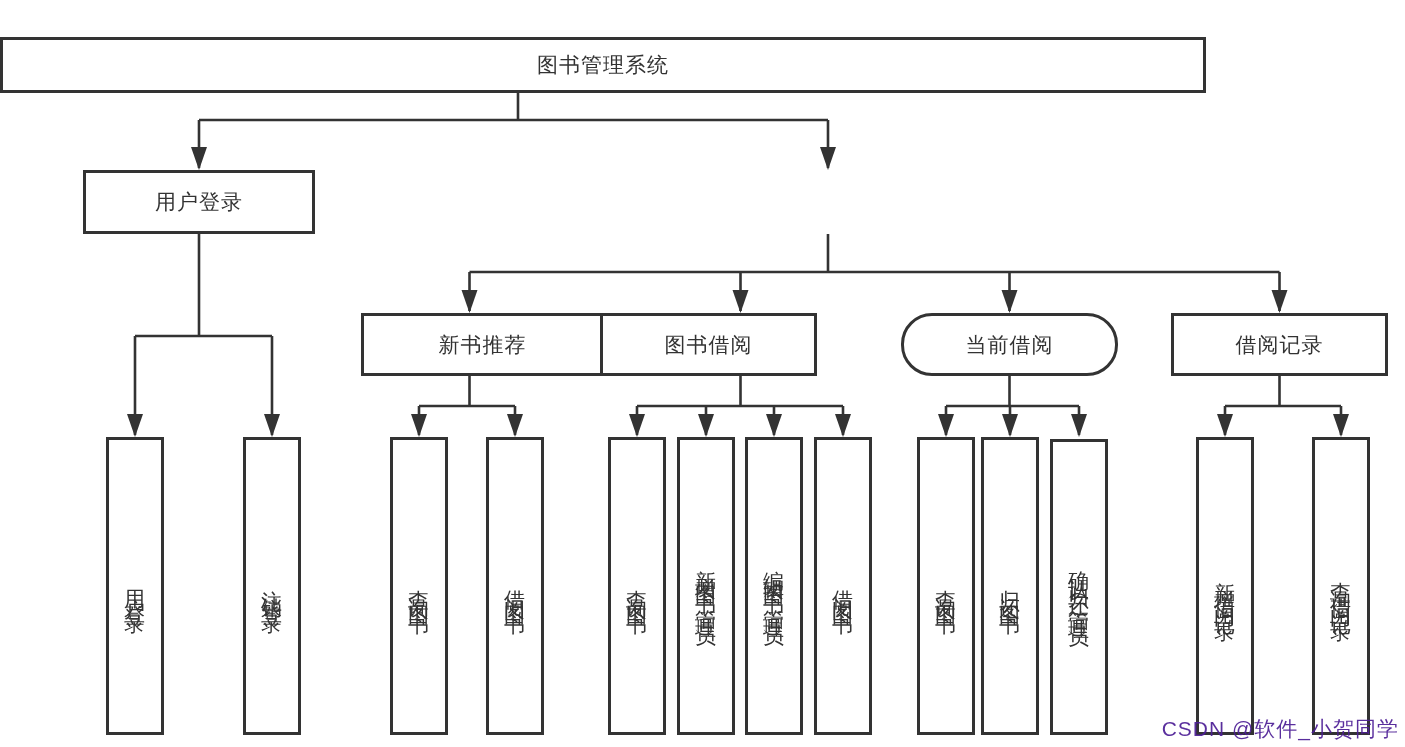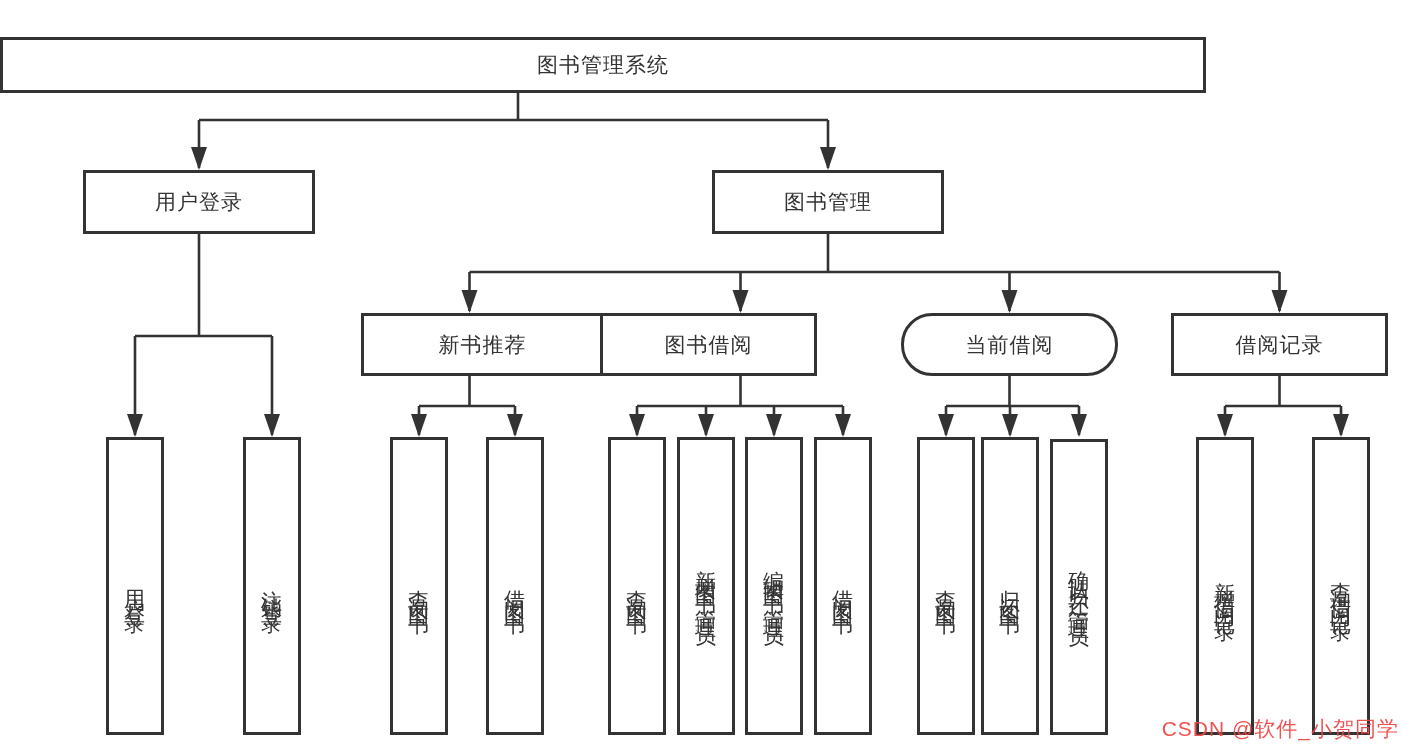--- a/index.html
+++ b/index.html
@@ -16,21 +16,21 @@
     display:flex;align-items:center;justify-content:center;
     font-size:21px;letter-spacing:1px;color:#333333;
   }
   .node.vert{
     writing-mode:vertical-rl;text-orientation:mixed;
     letter-spacing:8px;line-height:1;font-size:21px;
     padding-top:6px;
   }
   .watermark{
     position:absolute;z-index:3;right:6px;bottom:4px;
-    font-size:21px;color:#ef4444;opacity:0.92;
+    font-size:21px;color:#4c1d95;opacity:0.92;
     letter-spacing:1px;white-space:nowrap;
   }
 </style>
 </head>
 <body>
 
 <div class="stage">
 
   <svg class="wires" width="1405" height="747" viewBox="0 0 1405 747">
     <g stroke="#333333" stroke-width="2.6" fill="none">
@@ -68,21 +68,20 @@
       <path d="M1010,437 l-8,-23 h16 Z"></path>
       <path d="M1079,437 l-8,-23 h16 Z"></path>
       <path d="M1225,437 l-8,-23 h16 Z"></path>
       <path d="M1341,437 l-8,-23 h16 Z"></path>
     </g>
   </svg>
 
   <div class="node" style="left:0;top:13px;width:1206px;height:56px;margin-top:24px;">图书管理系统</div>
 
   <div class="node" style="left:83px;top:170px;width:232px;height:64px;">用户登录</div>
-  <div class="node" style="left:712px;top:170px;width:232px;height:64px;">图书管理</div>
 
   <div class="node" style="left:361px;top:313px;width:243px;height:63px;">新书推荐</div>
   <div class="node" style="left:600px;top:313px;width:217px;height:63px;">图书借阅</div>
   <div class="node" style="left:901px;top:313px;width:217px;height:63px;border-radius:31px;">当前借阅</div>
   <div class="node" style="left:1171px;top:313px;width:217px;height:63px;">借阅记录</div>
 
   <div class="node vert" style="left:106px;top:437px;width:58px;height:298px;">用户登录</div>
   <div class="node vert" style="left:243px;top:437px;width:58px;height:298px;">注销登录</div>
 
   <div class="node vert" style="left:390px;top:437px;width:58px;height:298px;">查询图书</div>

